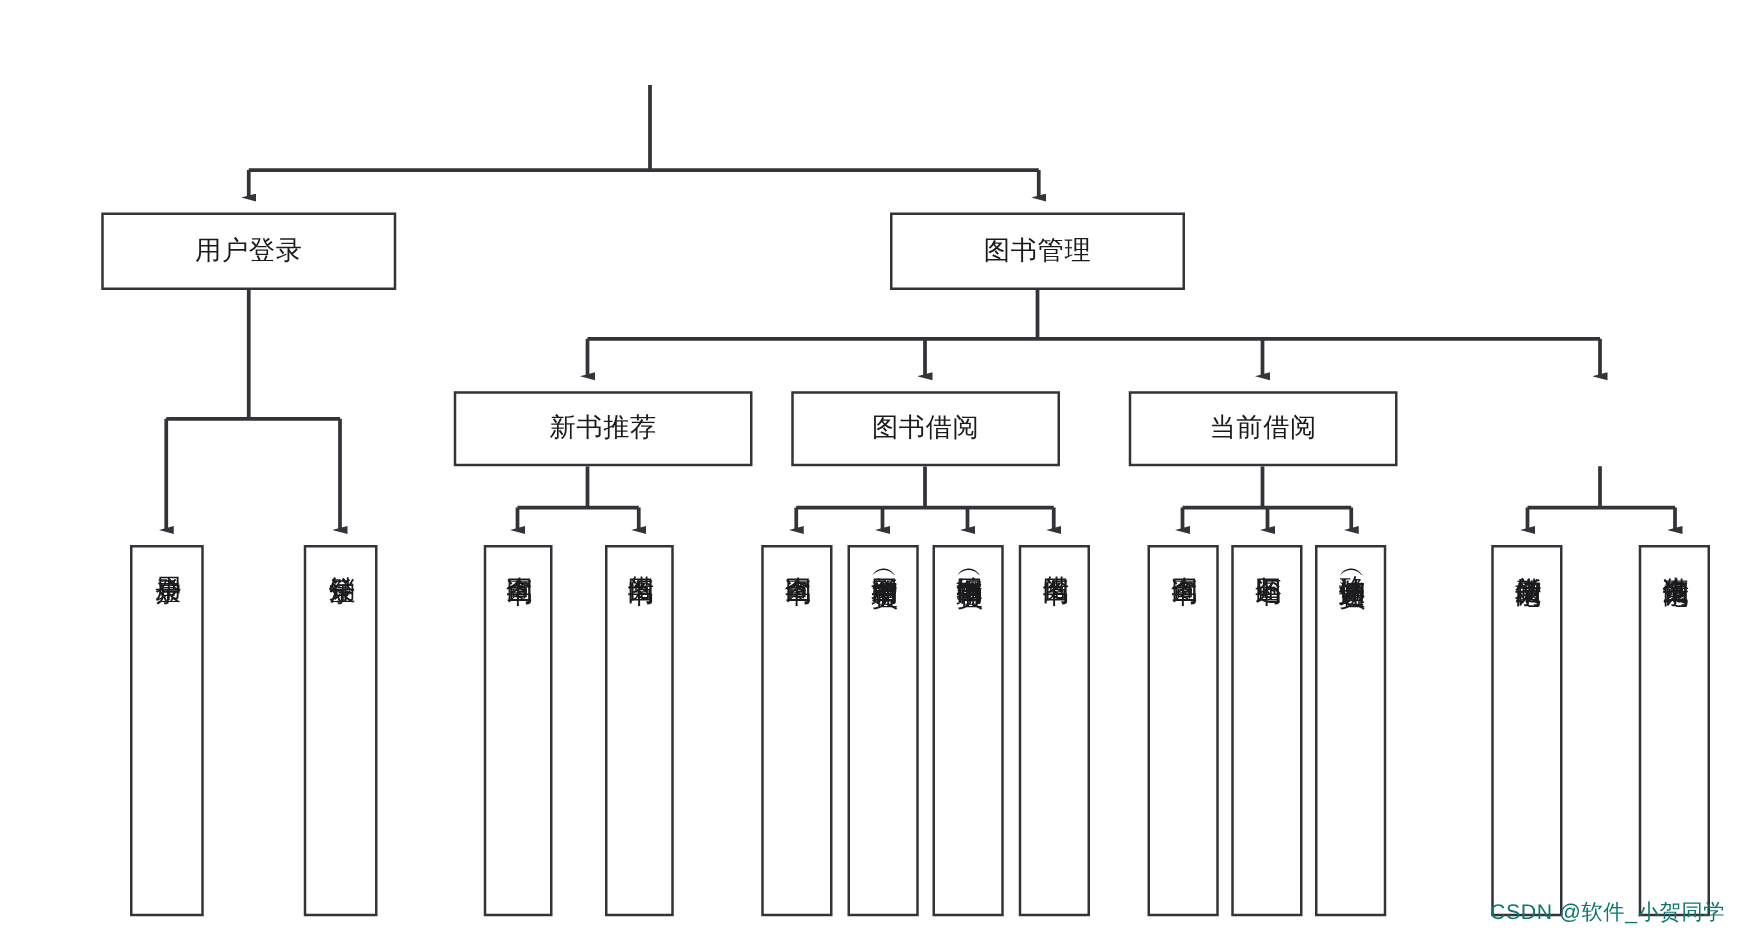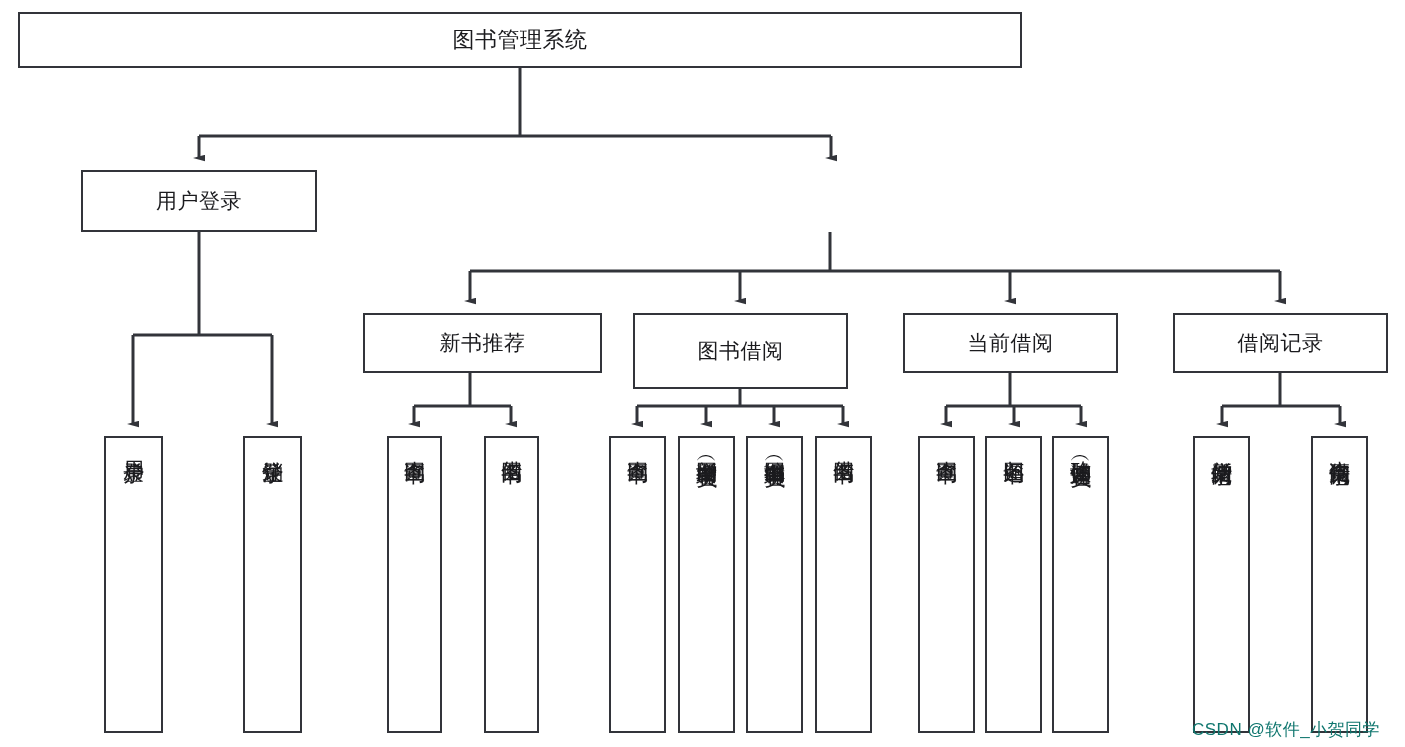--- a/index.html
+++ b/index.html
@@ -128,44 +128,41 @@
       <path d="M1014,406 L1014,424" marker-end="url(#arrowhead)"></path>
       <path d="M1081,406 L1081,424" marker-end="url(#arrowhead)"></path>
 
       <path d="M1280,373 L1280,406"></path>
       <path d="M1222,406 L1340,406"></path>
       <path d="M1222,406 L1222,424" marker-end="url(#arrowhead)"></path>
       <path d="M1340,406 L1340,424" marker-end="url(#arrowhead)"></path>
     </g>
   </svg>
 
-  <div class="node h root" style="left:18px; top:12px; width:1004px; height:56px;">
-    <span class="lbl">图书管理系统</span>
-  </div>
 
   <div class="node h" style="left:81px; top:170px; width:236px; height:62px;">
     <span class="lbl">用户登录</span>
   </div>
 
+  <div class="node h" style="left:712px; top:170px; width:236px; height:62px;">
+    <span class="lbl">图书管理</span>
+  </div>
 
   <div class="node h" style="left:363px; top:313px; width:239px; height:60px;">
     <span class="lbl">新书推荐</span>
   </div>
 
-  <div class="node h" style="left:633px; top:313px; width:215px; height:76px;">
+  <div class="node h" style="left:633px; top:313px; width:215px; height:60px;">
     <span class="lbl">图书借阅</span>
   </div>
 
   <div class="node h" style="left:903px; top:313px; width:215px; height:60px;justify-content:center;">
     <span class="lbl">当前借阅</span>
   </div>
 
-  <div class="node h" style="left:1173px; top:313px; width:215px; height:60px;">
-    <span class="lbl">借阅记录</span>
-  </div>
 
   <div class="node v" style="left:104px; top:436px; width:59px; height:297px;">
     <span class="lbl">用户登录</span>
   </div>
 
   <div class="node v" style="left:243px; top:436px; width:59px; height:297px;">
     <span class="lbl">注销登录</span>
   </div>
 
   <div class="node v" style="left:387px; top:436px; width:55px; height:297px;">

